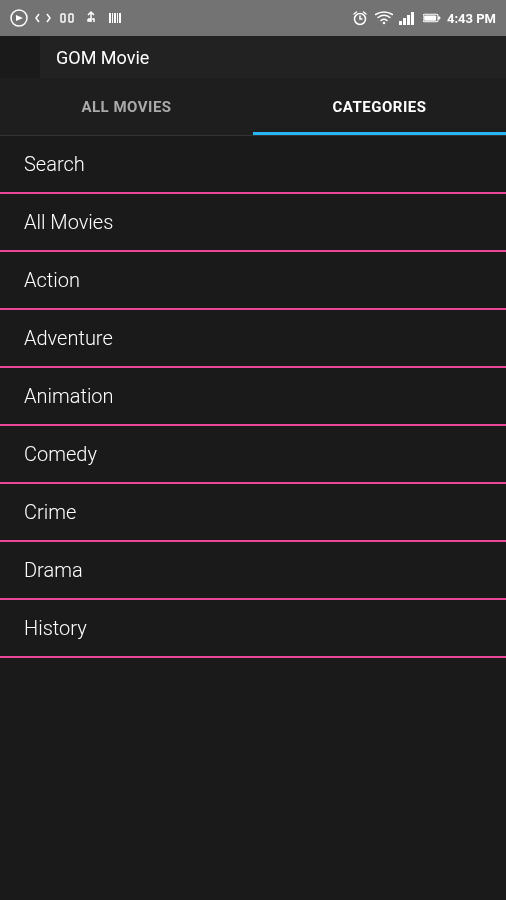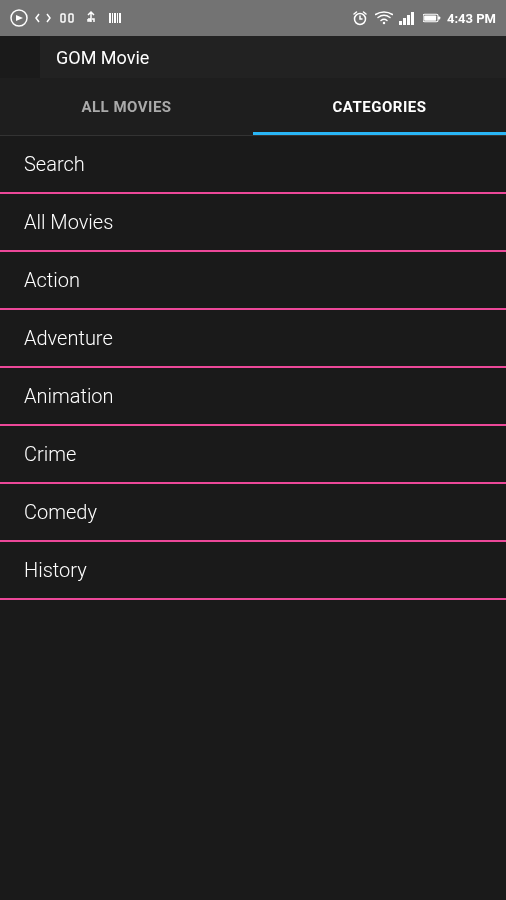--- a/index.html
+++ b/index.html
@@ -237,22 +237,25 @@
   <div class="list-item">
     <span>Action</span>
   </div>
   <div class="list-item">
     <span>Adventure</span>
   </div>
   <div class="list-item">
     <span>Animation</span>
   </div>
   <div class="list-item">
+    <span>Comedy</span>
+  </div>
+  <div class="list-item">
     <span>Crime</span>
   </div>
   <div class="list-item">
-    <span>Comedy</span>
+    <span>Drama</span>
   </div>
   <div class="list-item">
     <span>History</span>
   </div>
 
 </div>
 
 </body></html>

